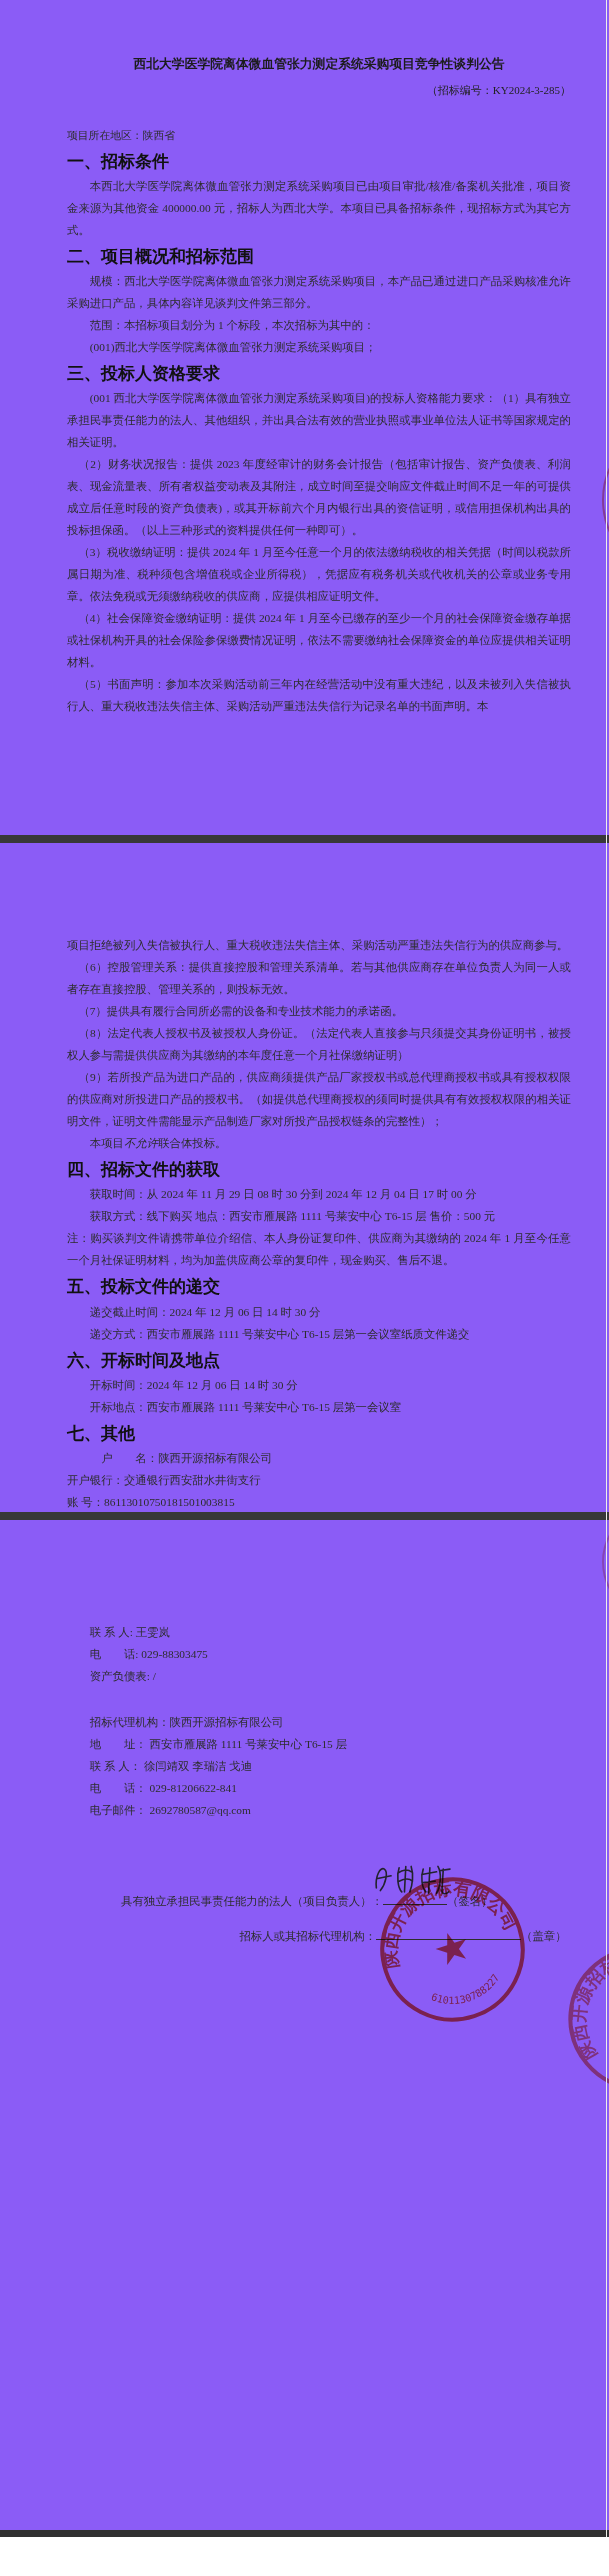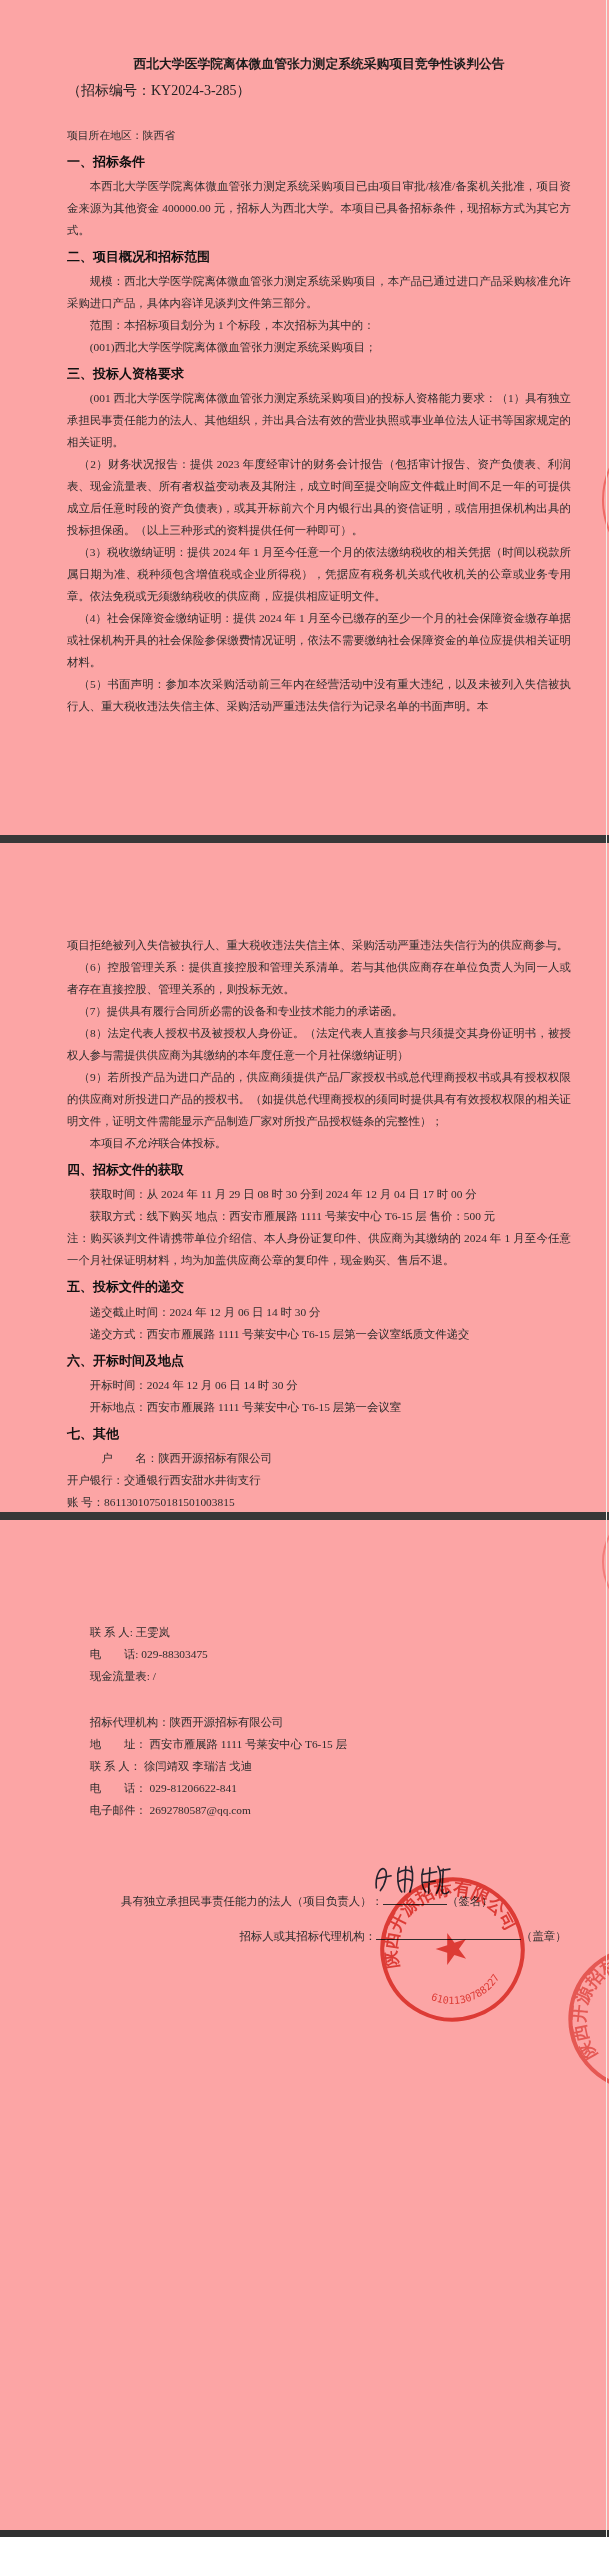--- a/index.html
+++ b/index.html
@@ -1,26 +1,26 @@
 <!DOCTYPE html>
 <html style="font-size:10.8px"><head>
 <meta charset="utf-8">
 <style>
   html,body{margin:0;padding:0;background:#ffffff;}
   body{width:609px;font-family:"Liberation Serif","DejaVu Serif",serif;color:#2d2d2d;}
   .doc{position:relative;width:609px;overflow:hidden;}
   .doc-edge{position:absolute;top:0;right:2px;width:1.3px;height:100%;background:#eef0e8;z-index:5;}
-  .page{position:relative;width:609px;background:#fca5a5;overflow:hidden;box-sizing:border-box;
+  .page{position:relative;width:609px;background:#8b5cf6;overflow:hidden;box-sizing:border-box;
         padding-left:67px;padding-right:38px;}
   .page-sep{width:609px;height:8px;background:#383838;}
   .bottom-band{width:609px;height:6.7px;background:#303030;}
   .doc-title{font-size:12.8px;font-weight:bold;text-align:center;line-height:27px;color:#1c1c1c;}
-  .doc-subtitle{font-size:14px;text-align:left;line-height:25.6px;color:#222;}
+  .doc-subtitle{font-size:11px;text-align:right;line-height:25.6px;color:#222;}
   .meta-line{font-size:10.8px;line-height:22px;margin-top:20px;}
-  .sec-heading{font-family:"Liberation Sans","DejaVu Sans",sans-serif;font-size:13px;font-weight:bold;
+  .sec-heading{font-family:"Liberation Sans","DejaVu Sans",sans-serif;font-size:17px;font-weight:bold;
                color:#111;line-height:24px;margin:4px 0 1.3px 0;}
   p.body-para{font-size:11.4px;line-height:22px;margin:0;text-indent:2em;text-align:justify;color:#2d2d2d;}
   p.body-para.indent1{text-indent:1em;}
   p.body-para.noindent{text-indent:0;}
   p.body-para.indent3{text-indent:3em;}
   .italic{font-style:italic;}
   .gap{width:100%;}
   .sig-row{position:relative;font-size:11.4px;line-height:27px;white-space:nowrap;}
   .sig-row .u-line{display:inline-block;border-bottom:1px solid #2d2d2d;height:13.5px;vertical-align:baseline;position:relative;}
   .sig1 .u-line{width:64px;}
@@ -80,21 +80,21 @@
         <div class="sec-heading">八、监督部门</div>
         <p class="body-para">本招标项目的监督部门为西北大学采购与招标办公室。</p>
         <div class="sec-heading">九、联系方式</div>
         <p class="body-para">招 标 人：西北大学</p>
         <p class="body-para">地　　址：西安市长安区郭杜教育科技产业区学府大道 1 号</p>
       </div>
       <div class="page-sep"></div>
       <div class="page" style="height: 1010px; padding-top: 101px;">
         <p class="body-para">联 系 人: 王雯岚</p>
         <p class="body-para">电　　话: 029-88303475</p>
-        <p class="body-para">现金流量表: /</p>
+        <p class="body-para">资产负债表: /</p>
         <div class="gap" style="height: 24px;"></div>
         <p class="body-para">招标代理机构：陕西开源招标有限公司</p>
         <p class="body-para">地　　址：  西安市雁展路 1111 号莱安中心 T6-15 层</p>
         <p class="body-para">联 系 人：  徐闫靖双  李瑞洁  戈迪</p>
         <p class="body-para">电　　话：  029-81206622-841</p>
         <p class="body-para">电子邮件：  2692780587@qq.com</p>
         <div class="gap" style="height: 67px;"></div>
         <div class="sig-row sig1" style="margin-left: 54px;"><span>具有独立承担民事责任能力的法人（项目负责人）：</span><span class="u-line"><svg width="87" height="39" viewBox="0 0 130 58" class="sig-svg">
               <path d="M8 40 C6 22 14 8 20 12 C26 16 22 34 14 44 M10 26 L30 22" fill="none" stroke="#23232e" stroke-width="2.4" stroke-linecap="round"></path>
               <path d="M42 10 C38 22 40 40 46 46 M52 8 L50 46 M40 18 C48 12 56 12 60 16 M42 30 C50 26 58 26 62 30 M60 8 C64 20 62 36 58 46" fill="none" stroke="#23232e" stroke-width="2.4" stroke-linecap="round"></path>

